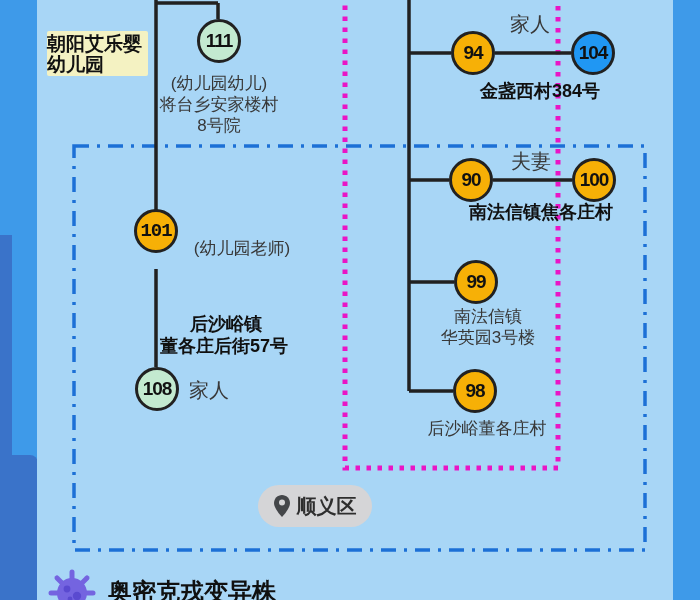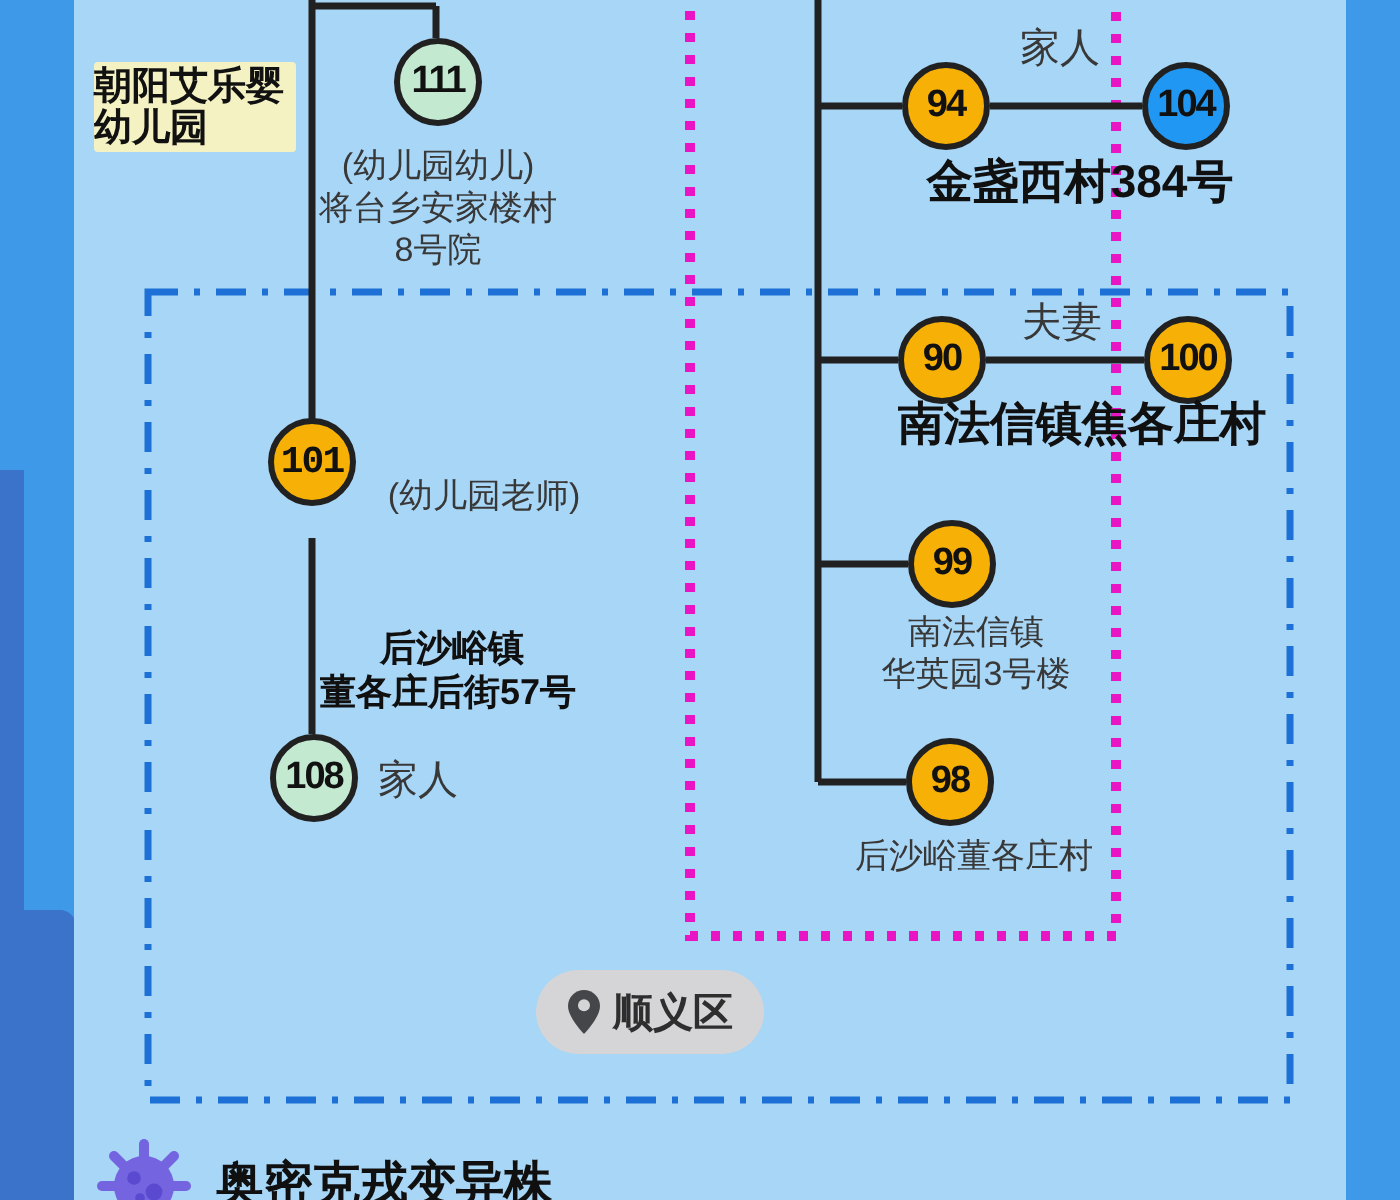--- a/index.html
+++ b/index.html
@@ -23,30 +23,30 @@
   .node-yellow{background:#F7B006;}
   .node-mint{background:#C3EAD0;}
   .node-blue{background:#2097F3;}
   .lbl{
     position:absolute;transform:translate(-50%,-50%);
     white-space:nowrap;text-align:center;
   }
   .note{font-size:17px;color:#383838;}
   .rel{font-size:20px;color:#383838;}
   .addr{font-size:17px;color:#383838;}
-  .addr-bold{font-size:23px;font-weight:bold;color:#101010;}
+  .addr-bold{font-size:18px;font-weight:bold;color:#101010;}
   #kindergarten-box{
     position:absolute;left:47px;top:31px;width:101px;height:45px;
     background:#F4F2C2;display:flex;flex-direction:column;
     align-items:flex-start;justify-content:center;
     font-weight:bold;font-size:19px;line-height:21px;color:#111;
     border-radius:2px;
   }
   #district-badge{
-    position:absolute;left:268px;top:485px;width:114px;height:42px;
+    position:absolute;left:258px;top:485px;width:114px;height:42px;
     background:#D5D5D7;border-radius:21px;
     display:flex;align-items:center;justify-content:center;gap:7px;
   }
   #district-badge .txt{font-weight:bold;font-size:20px;color:#2E2E2E;}
   #variant-row{
     position:absolute;left:46px;top:568px;display:flex;align-items:flex-start;
   }
   #variant-title{
     position:absolute;left:108px;top:576px;
     font-weight:bold;font-size:24px;color:#101010;white-space:nowrap;

